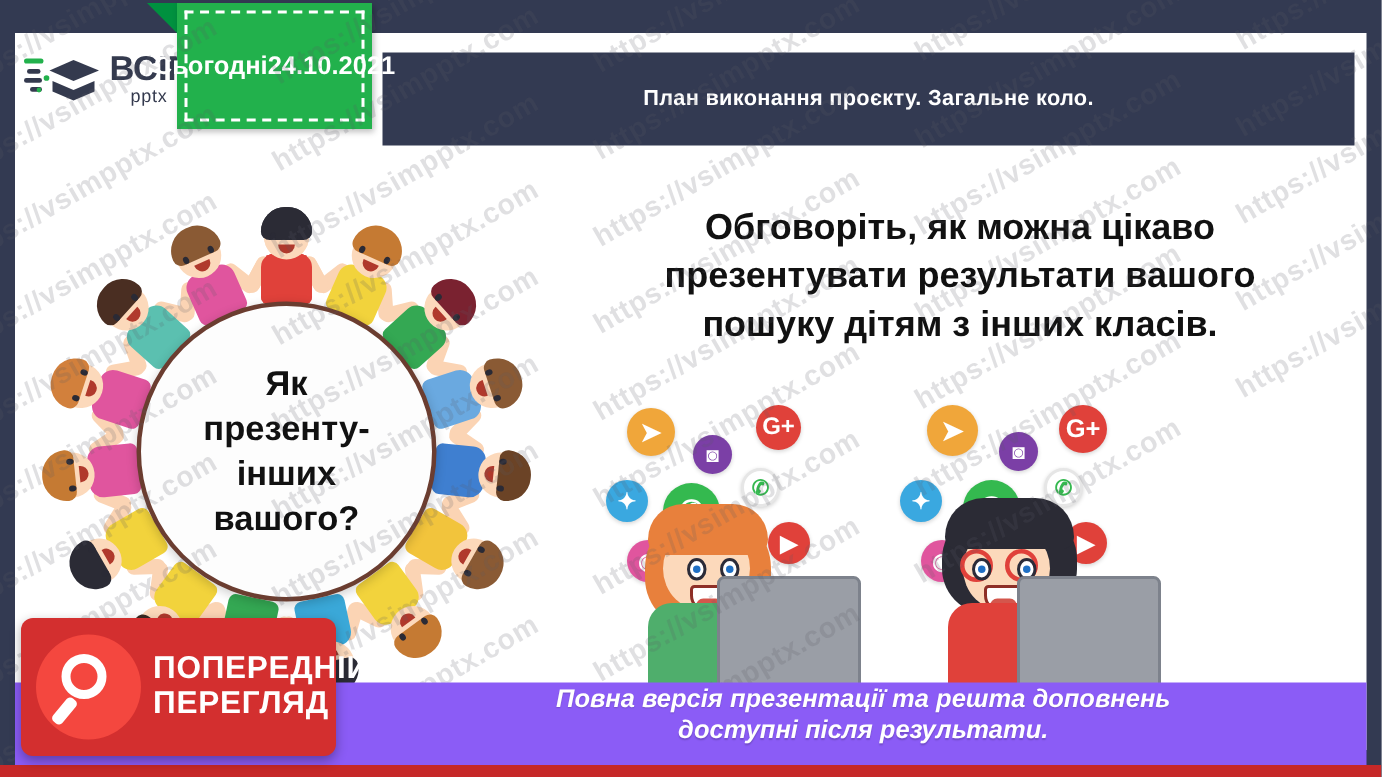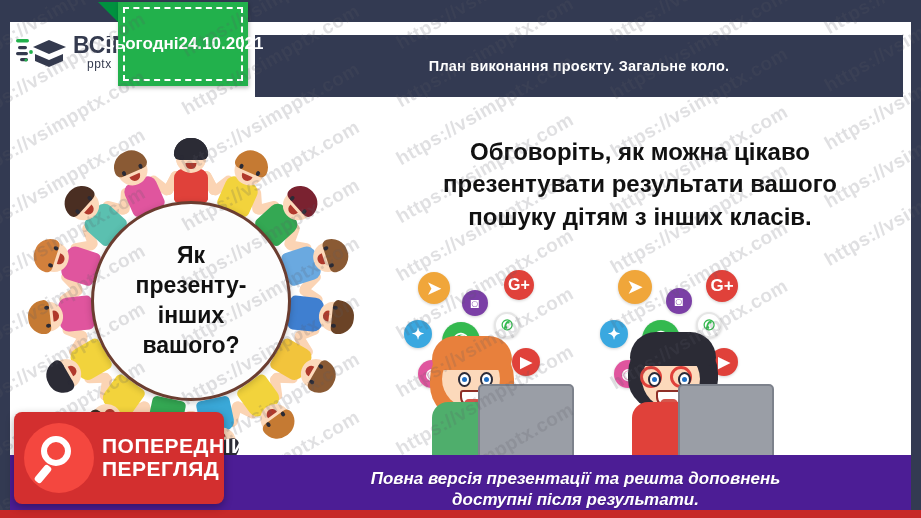--- a/index.html
+++ b/index.html
@@ -200,22 +200,22 @@
     position:absolute;left:15px;top:41px;width:8px;height:20px;
     background:#ffffff;border-radius:3px;transform:rotate(40deg);
   }
   .preview-label{
     display:flex;flex-direction:column;color:#ffffff;
     font-size:21px;font-weight:bold;line-height:1.08;letter-spacing:.5px;
   }
   
   .bottom-banner{
     position:absolute;left:10px;top:455px;width:901px;height:55px;
-    background:#4c1d95;z-index:65;
-    display:flex;align-items:flex-end;justify-content:center;
+    background:#8b5cf6;z-index:65;
+    display:flex;align-items:flex-start;justify-content:center;
   }
   .banner-text{
     color:#ffffff;font-size:17px;font-style:italic;font-weight:bold;
     text-align:center;line-height:1.25;padding-left:230px;
     text-shadow:0 1px 1px rgba(0,0,0,.18);
   }
   .bottom-strip{
     position:absolute;left:0;top:510px;width:921px;height:8px;background:#c62828;z-index:66;
   }
 </style>

